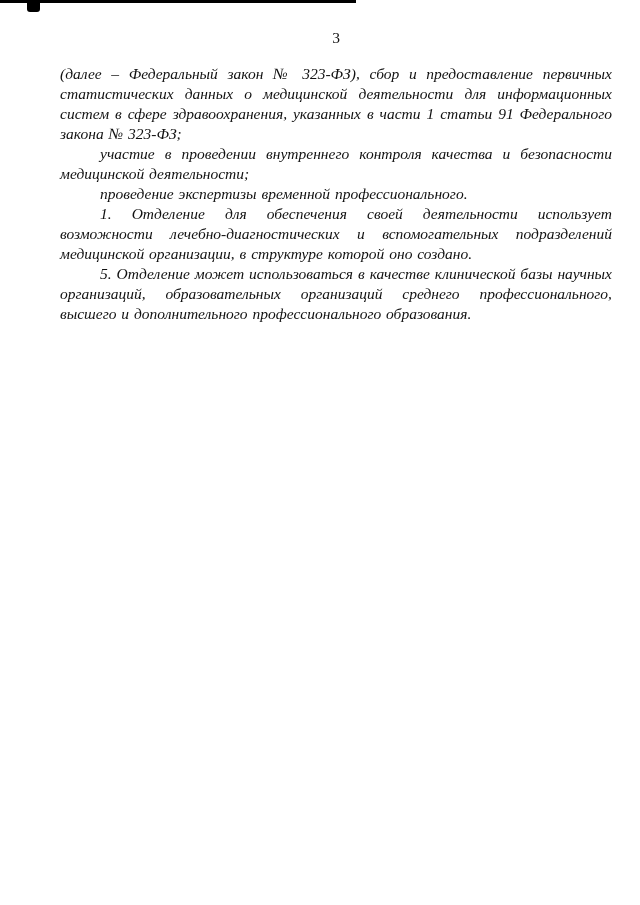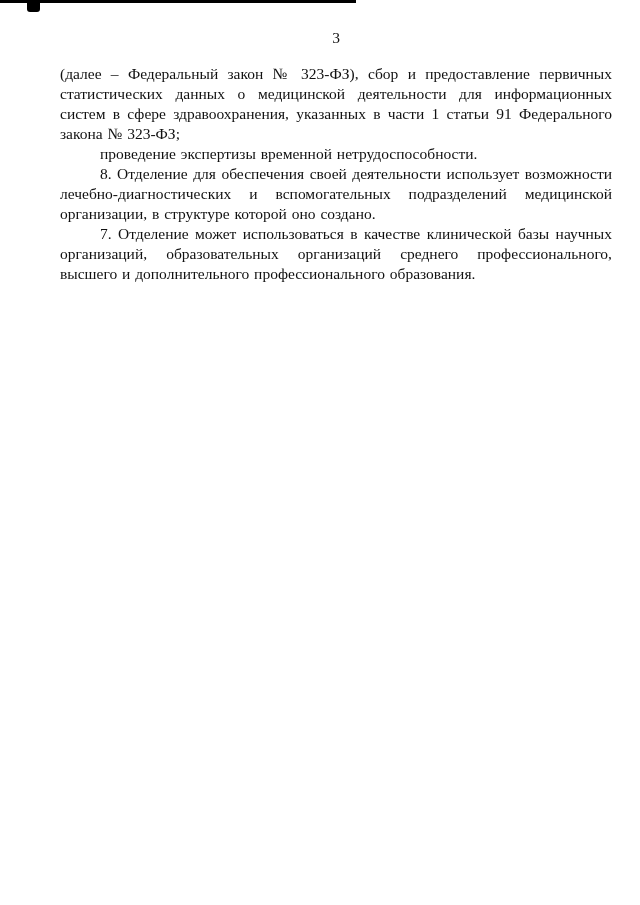--- a/index.html
+++ b/index.html
@@ -45,20 +45,21 @@
     font-size: 15.5px;
     line-height: 20px;
     margin-bottom: 16px;
   }
   .body-text p {
     margin: 0;
     font-size: 15.5px;
     line-height: 20px;
     text-align: justify;
     word-spacing: 1px;
+    font-style: italic;
   }
   .body-text p.indent {
     text-indent: 40px;
   }
   .body-text p.no-indent {
     text-indent: 0;
   }
 </style>
 </head>
 <body>
@@ -67,20 +68,21 @@
 
   <div class="artifact-topline"></div>
   <div class="artifact-blob"></div>
 
   <div class="content">
 
     <div class="page-number">3</div>
 
     <div class="body-text">
       <p class="no-indent">(далее – Федеральный закон № 323-ФЗ), сбор и предоставление первичных статистических данных о медицинской деятельности для информационных систем в сфере здравоохранения, указанных в части 1 статьи 91 Федерального закона № 323-ФЗ;</p>
-      <p class="indent">проведение экспертизы временной нетрудоспособности.</p>
-      <p class="indent">8. Отделение для обеспечения своей деятельности использует возможности лечебно-диагностических и вспомогательных подразделений медицинской организации, в структуре которой оно создано.</p>
-      <p class="indent">7. Отделение может использоваться в качестве клинической базы научных организаций, образовательных организаций среднего профессионального, высшего и дополнительного профессионального образования.</p>
+      <p class="indent">участие в проведении внутреннего контроля качества и безопасности медицинской деятельности;</p>
+      <p class="indent">проведение экспертизы временной профессионального.</p>
+      <p class="indent">1. Отделение для обеспечения своей деятельности использует возможности лечебно-диагностических и вспомогательных подразделений медицинской организации, в структуре которой оно создано.</p>
+      <p class="indent">5. Отделение может использоваться в качестве клинической базы научных организаций, образовательных организаций среднего профессионального, высшего и дополнительного профессионального образования.</p>
     </div>
 
   </div>
 
 </div>
 
 </body></html>

